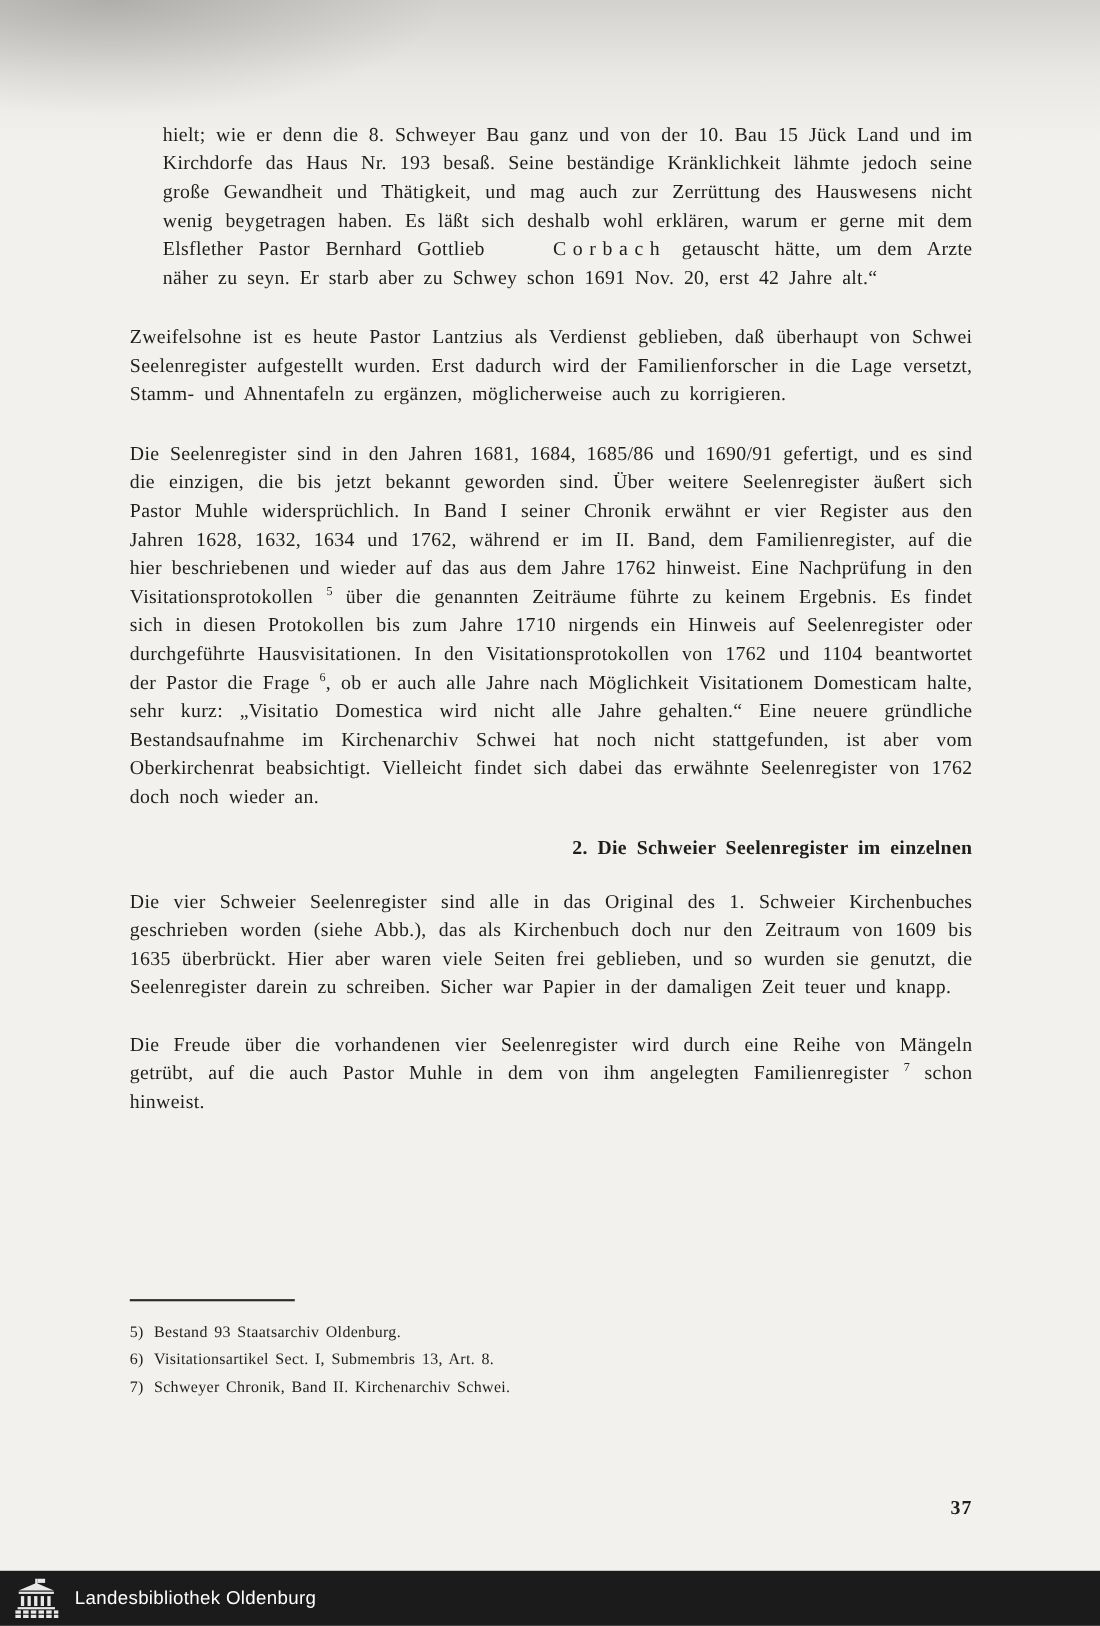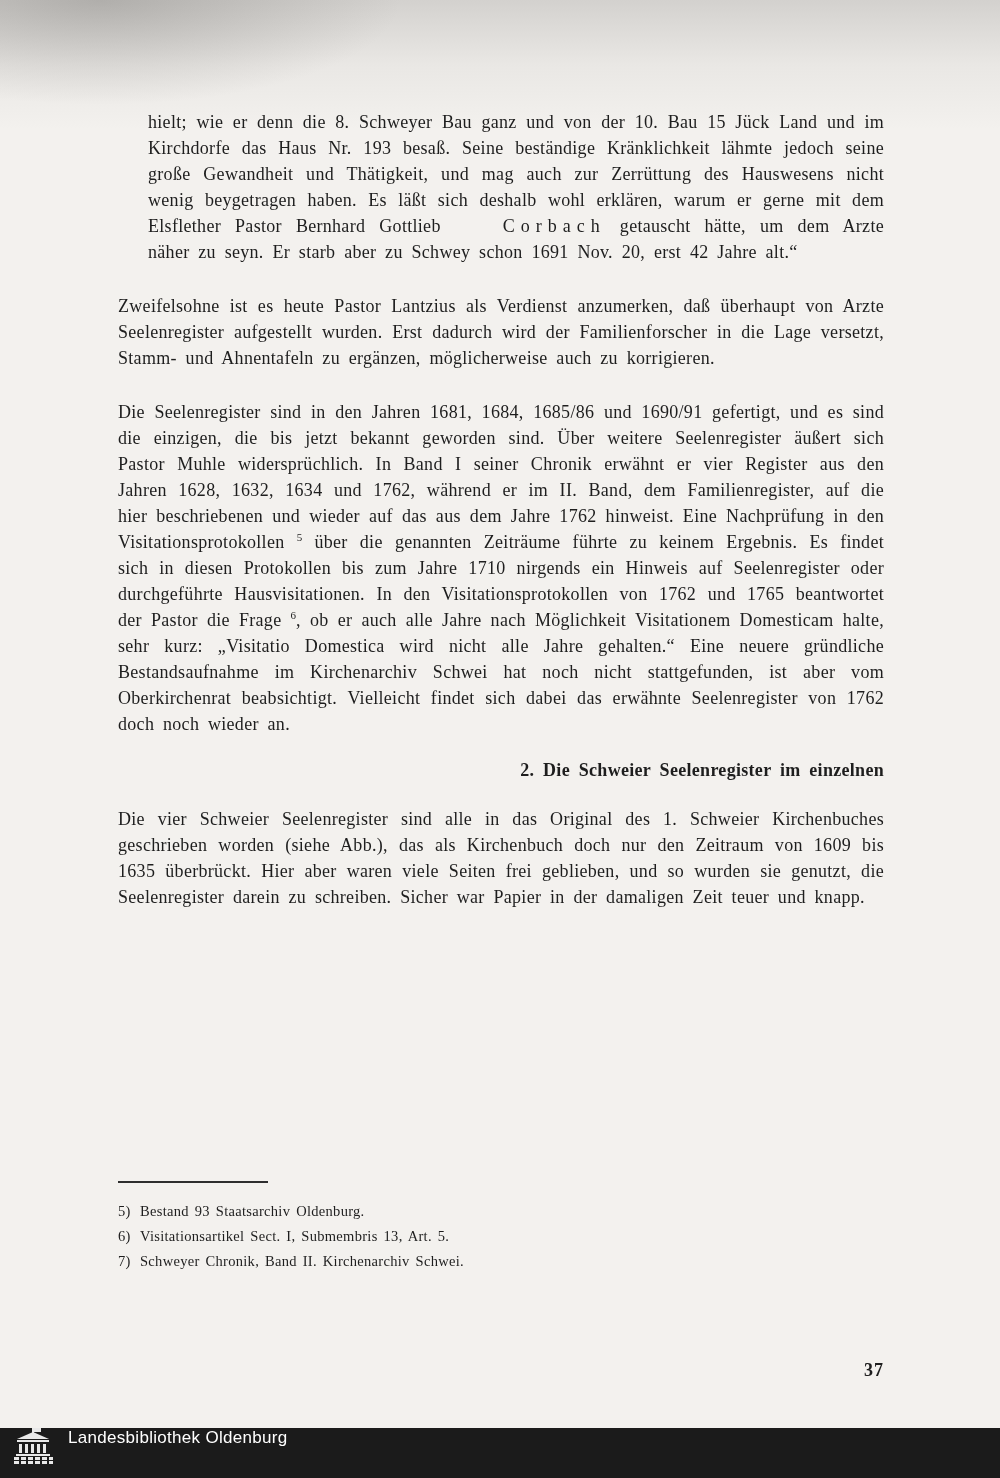--- a/index.html
+++ b/index.html
@@ -80,20 +80,21 @@
     font-weight: 600;
     letter-spacing: 1px;
   }
   .viewer-footer {
     position: absolute;
     left: 0; bottom: 0;
     width: 1000px;
     height: 50px;
     background: #1b1b1b;
     display: flex;
+    align-items: center;
     padding-left: 12px;
     box-sizing: border-box;
   }
   .footer-logo { flex: 0 0 auto; display: block; }
   .footer-label {
     margin-left: 14px;
     color: #ffffff;
     font-family: "Liberation Sans", sans-serif;
     font-size: 17px;
     letter-spacing: 0.3px;
@@ -103,38 +104,41 @@
 <body>
 
 <div class="scan-shade"></div>
 
 <div class="content">
 
   <p class="quote"><span>hielt; wie er denn die 8. Schweyer Bau ganz und von der 10. Bau 15 Jück Land und im Kirchdorfe das Haus Nr. 193 besaß. Seine beständige Kränklichkeit lähmte jedoch seine große Gewandheit und Thätigkeit, und mag auch zur Zerrüttung des Hauswesens nicht wenig beygetragen haben. Es läßt sich deshalb wohl erklären, warum er gerne mit dem Elsflether Pastor Bernhard Gottlieb</span>
     <span class="spaced-name">Corbach</span>
     <span>getauscht hätte, um dem Arzte näher zu seyn. Er starb aber zu Schwey schon 1691 Nov. 20, erst 42 Jahre alt.“</span></p>
 
-  <p class="p-lantzius">Zweifelsohne ist es heute Pastor Lantzius als Verdienst anzumerken, daß überhaupt von Arzte Seelenregister aufgestellt wurden. Erst dadurch wird der Familienforscher in die Lage versetzt, Stamm- und Ahnentafeln zu ergänzen, möglicherweise auch zu korrigieren.</p>
+  <p class="p-lantzius">Zweifelsohne ist es heute Pastor Lantzius als Verdienst geblieben, daß überhaupt von Schwei Seelenregister aufgestellt wurden. Erst dadurch wird der Familienforscher in die Lage versetzt, Stamm- und Ahnentafeln zu ergänzen, möglicherweise auch zu korrigieren.</p>
 
   <p class="p-register"><span>Die Seelenregister sind in den Jahren 1681, 1684, 1685/86 und 1690/91 gefertigt, und es sind die einzigen, die bis jetzt bekannt geworden sind. Über weitere Seelenregister äußert sich Pastor Muhle widersprüchlich. In Band I seiner Chronik erwähnt er vier Register aus den Jahren 1628, 1632, 1634 und 1762, während er im II. Band, dem Familienregister, auf die hier beschriebenen und wieder auf das aus dem Jahre 1762 hinweist. Eine Nachprüfung in den Visitationsprotokollen</span>
     <sup class="fn-ref">5</sup>
-    <span>über die genannten Zeiträume führte zu keinem Ergebnis. Es findet sich in diesen Protokollen bis zum Jahre 1710 nirgends ein Hinweis auf Seelenregister oder durchgeführte Hausvisitationen. In den Visitationsprotokollen von 1762 und 1765 beantwortet der Pastor die Frage</span>
+    <span>über die genannten Zeiträume führte zu keinem Ergebnis. Es findet sich in diesen Protokollen bis zum Jahre 1710 nirgends ein Hinweis auf Seelenregister oder durchgeführte Hausvisitationen. In den Visitationsprotokollen von 1762 und 1104 beantwortet der Pastor die Frage</span>
     <sup class="fn-ref">6</sup><span>, ob er auch alle Jahre nach Möglichkeit Visitationem Domesticam halte, sehr kurz: „Visitatio Domestica wird nicht alle Jahre gehalten.“ Eine neuere gründliche Bestandsaufnahme im Kirchenarchiv Schwei hat noch nicht stattgefunden, ist aber vom Oberkirchenrat beabsichtigt. Vielleicht findet sich dabei das erwähnte Seelenregister von 1762 doch noch wieder an.</span></p>
 
   <h2 class="section-heading">2. Die Schweier Seelenregister im einzelnen</h2>
 
   <p class="p-original">Die vier Schweier Seelenregister sind alle in das Original des 1. Schweier Kirchenbuches geschrieben worden (siehe Abb.), das als Kirchenbuch doch nur den Zeitraum von 1609 bis 1635 überbrückt. Hier aber waren viele Seiten frei geblieben, und so wurden sie genutzt, die Seelenregister darein zu schreiben. Sicher war Papier in der damaligen Zeit teuer und knapp.</p>
 
+  <p class="p-freude"><span>Die Freude über die vorhandenen vier Seelenregister wird durch eine Reihe von Mängeln getrübt, auf die auch Pastor Muhle in dem von ihm angelegten Familienregister</span>
+    <sup class="fn-ref">7</sup>
+    <span>schon hinweist.</span></p>
 
 </div>
 
 <div class="footnotes">
   <div class="fn-rule"></div>
   <div class="footnote"><span class="fn-num">5)</span><span>Bestand 93 Staatsarchiv Oldenburg.</span></div>
-  <div class="footnote"><span class="fn-num">6)</span><span>Visitationsartikel Sect. I, Submembris 13, Art. 5.</span></div>
+  <div class="footnote"><span class="fn-num">6)</span><span>Visitationsartikel Sect. I, Submembris 13, Art. 8.</span></div>
   <div class="footnote"><span class="fn-num">7)</span><span>Schweyer Chronik, Band II. Kirchenarchiv Schwei.</span></div>
 </div>
 
 <div class="page-number">37</div>
 
 <div class="viewer-footer">
   <svg class="footer-logo" width="42" height="36" viewBox="0 0 42 36" xmlns="http://www.w3.org/2000/svg" fill="#e8e8e8">
     <rect x="20" y="0" width="2" height="6"></rect>
     <rect x="22" y="0" width="7" height="4"></rect>
     <polygon points="21,4 37,11 5,11"></polygon>

